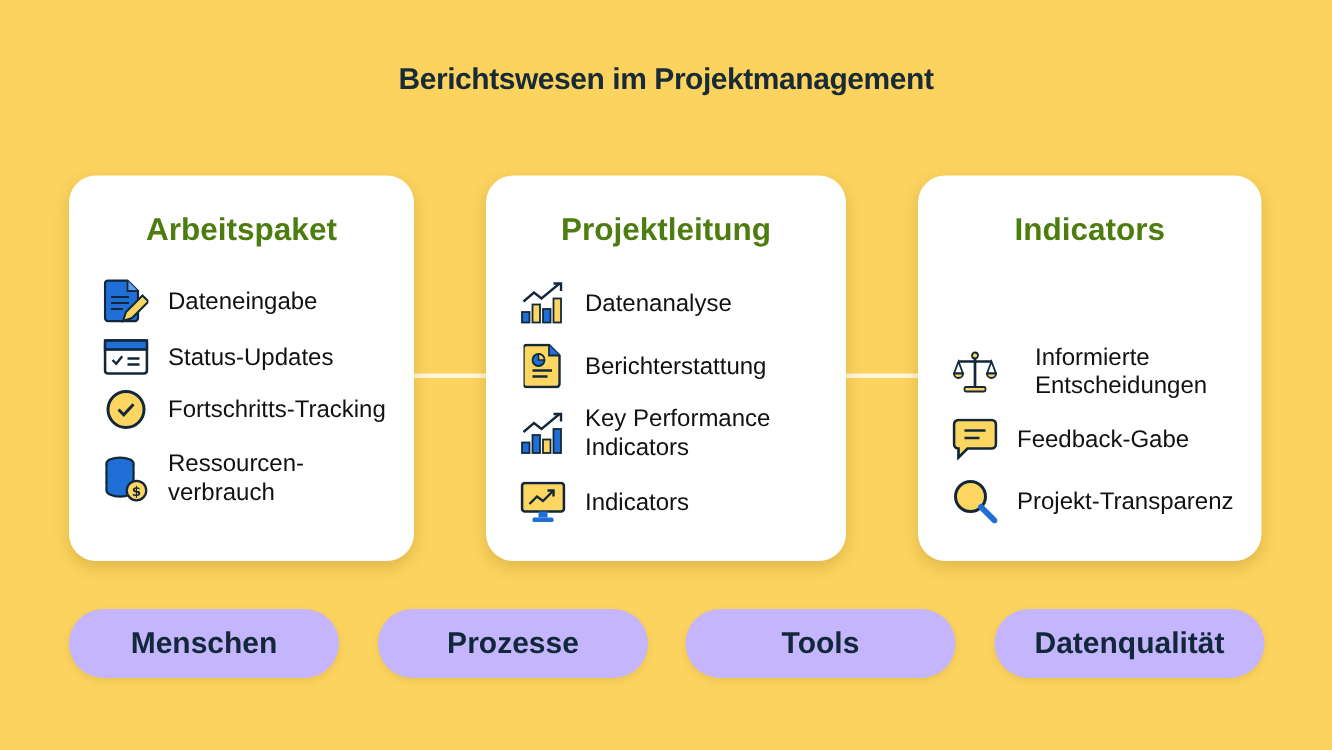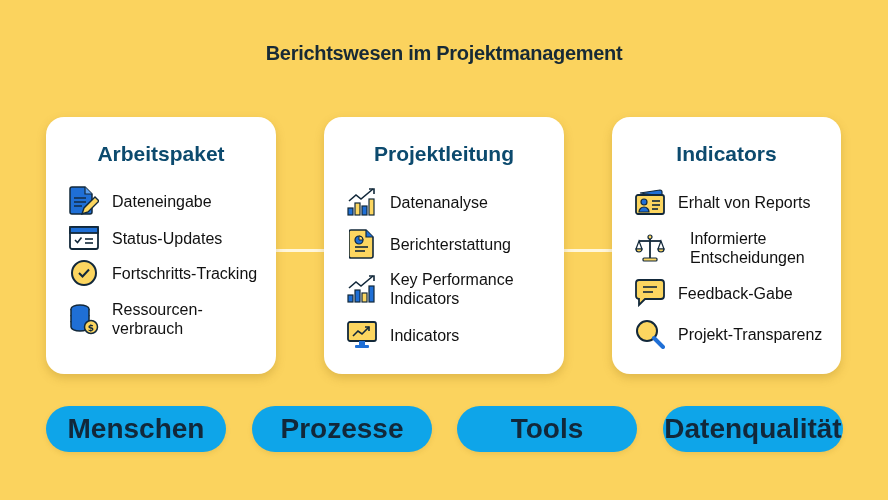--- a/index.html
+++ b/index.html
@@ -33,21 +33,21 @@
     border-radius: 18px;
     box-shadow: 0 4px 10px rgba(150, 110, 20, 0.28);
   }
   .card-title {
     position: absolute;
     left: 0; right: 0;
     top: 25px;
     text-align: center;
     font-size: 21px;
     font-weight: 700;
-    color: #0c4a6e;
+    color: #4d7c0f;
   }
   .item {
     position: absolute;
     left: 22px;
     right: 8px;
     display: flex;
     align-items: center;
   }
   .item .icon {
     width: 32px; height: 32px;
@@ -58,24 +58,24 @@
     margin-left: 12px;
     font-size: 16px;
     line-height: 19px;
     color: #111;
   }
   .pill {
     position: absolute;
     top: 406px;
     height: 46px;
     width: 180px;
-    background: #0ea5e9;
+    background: #c4b5fd;
     border-radius: 23px;
     display: flex; align-items: center; justify-content: center;
-    font-size: 28px;
+    font-size: 20px;
     font-weight: 700;
     color: #12283A;
     box-shadow: 0 2px 5px rgba(150, 110, 20, 0.15);
   }
 </style>
 </head>
 <body>
 
 <div class="title">Berichtswesen im Projektmanagement</div>
 
@@ -198,34 +198,20 @@
         <rect x="8" y="24" width="14" height="3" rx="1" fill="#1F6FD6"></rect>
       </svg>
     </span>
     <span class="label">Indicators</span>
   </div>
 </div>
 
 <div class="card" style="left:612px; width:229px;">
   <div class="card-title">Indicators</div>
 
-  <div class="item" style="top:69px;">
-    <span class="icon">
-      <svg width="30" height="26" viewBox="0 0 30 26">
-        <path d="M5 4 l20 -3 a2 2 0 0 1 2 2 v4 z" fill="#1F6FD6" stroke="#12283A" stroke-width="1.2"></path>
-        <rect x="1" y="6" width="28" height="19" rx="2" fill="#FCD660" stroke="#12283A" stroke-width="1.8"></rect>
-        <circle cx="9" cy="13" r="3" fill="#1F6FD6" stroke="#12283A" stroke-width="1.2"></circle>
-        <path d="M4 23 a5 5 0 0 1 10 0z" fill="#1F6FD6" stroke="#12283A" stroke-width="1.2"></path>
-        <line x1="17" y1="12" x2="25" y2="12" stroke="#12283A" stroke-width="1.6"></line>
-        <line x1="17" y1="16" x2="25" y2="16" stroke="#12283A" stroke-width="1.6"></line>
-        <line x1="17" y1="20" x2="23" y2="20" stroke="#12283A" stroke-width="1.6"></line>
-      </svg>
-    </span>
-    <span class="label">Erhalt von Reports</span>
-  </div>
 
   <div class="item" style="top:112px;gap:12px;">
     <span class="icon">
       <svg width="30" height="30" viewBox="0 0 30 30">
         <circle cx="15" cy="4" r="2" fill="#FCD660" stroke="#12283A" stroke-width="1.2"></circle>
         <line x1="15" y1="6" x2="15" y2="25" stroke="#12283A" stroke-width="1.8"></line>
         <line x1="4" y1="8" x2="26" y2="8" stroke="#12283A" stroke-width="1.8"></line>
         <path d="M4 8 l-3 8 h6 z" fill="none" stroke="#12283A" stroke-width="1.2"></path>
         <path d="M26 8 l-3 8 h6 z" fill="none" stroke="#12283A" stroke-width="1.2"></path>
         <path d="M1 16 a3 3 0 0 0 6 0z" fill="#FCD660" stroke="#12283A" stroke-width="1.2"></path>

